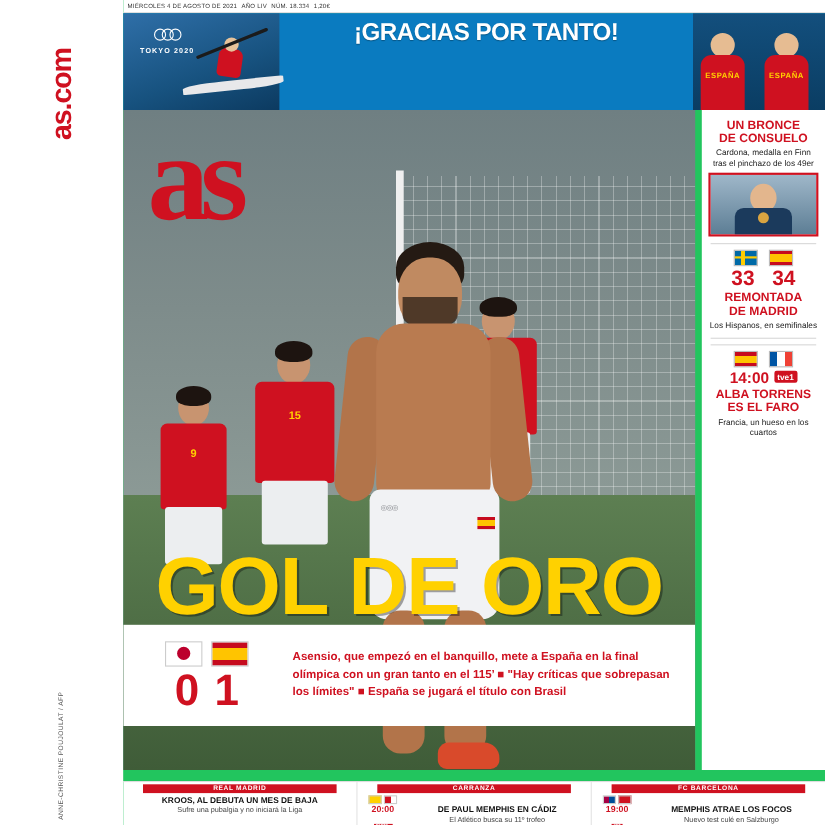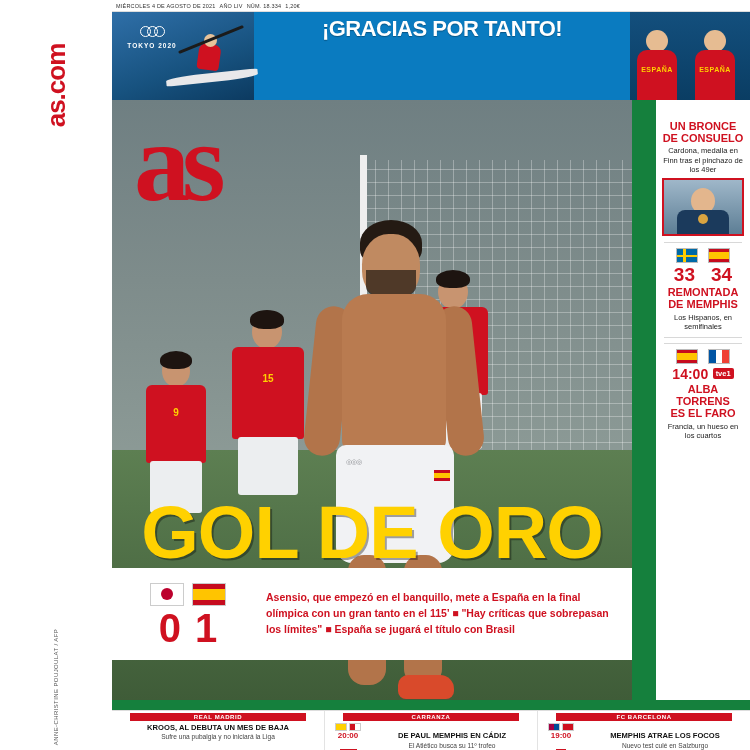--- a/index.html
+++ b/index.html
@@ -26,21 +26,21 @@
     white-space: nowrap;
   }
   .spine-credit {
     position: absolute; left: 50%; bottom: 60px;
     transform: translateX(-50%) rotate(-90deg); transform-origin: center;
     font-size: 6px; color: #555; white-space: nowrap; letter-spacing: .4px;
   }
   
   .paper {
     position: absolute; left: 112px; top: 0; width: 638px; height: 750px;
-    background: #15803d; overflow: hidden;
+    background: #22c55e; overflow: hidden;
   }
   .masthead-bar {
     position: absolute; left: 0; top: 0; width: 638px; height: 12px;
     background: #ffffff; border-bottom: 1px solid #ddd;
     font-size: 5.5px; color: #333; letter-spacing: .2px;
     display: flex; align-items: center; padding-left: 4px; gap: 4px;
   }
   
   .topbanner {
     position: absolute; left: 0; top: 12px; width: 638px; height: 88px;
@@ -171,22 +171,22 @@
   .flag-jp::after { content:""; position:absolute; left:50%; top:50%; transform:translate(-50%,-50%);
                     width: 12px; height:12px; background:#bc002d; border-radius:50%; }
   .flag-es { background: linear-gradient(180deg,#c60b1e 0 25%,#ffc400 25% 75%,#c60b1e 75% 100%); }
   .score { font-size: 40px; font-weight: bold; color: #cf1120; letter-spacing: 14px; padding-left: 14px; line-height: 1; }
   .summary-text {
     flex: 1; padding: 0 12px 0 2px; font-size: 10.5px; line-height: 1.5;
     color: #cf1120; font-weight: bold;
   }
   
   .rail {
-    position: absolute; right: 0; top: 100px; width: 94px; height: 600px;
-    background: #ffffff; padding: 20px 6px;
+    position: absolute; right: 0; top: 100px; width: 112px; height: 600px;
+    background: #ffffff; padding: 8px 6px;
   }
   .rail-block { text-align: center; margin-bottom: 6px; }
   .rail-title { font-size: 11px; font-weight: bold; color: #cf1120; line-height: 1.1; }
   .rail-sub { font-size: 7.5px; color: #222; line-height: 1.25; margin-top: 2px; }
   .rail-photo {
     width: 100%; height: 58px; margin: 4px 0;
     background: linear-gradient(180deg,#9fb7c9,#5d7e95);
     border: 2px solid #cf1120; position: relative; overflow: hidden;
   }
   .rail-photo .rp-head { position:absolute; left: 50%; top: 8px; transform:translateX(-50%); width: 24px; height: 26px; background:#e3b68d; border-radius:50%; }
@@ -360,21 +360,21 @@
       <div class="rail-block">
         <div class="rail-row">
           <div class="mini-flag f-se"></div>
           <div class="mini-flag f-es2"></div>
         </div>
         <div class="score-pair">
           <span>33</span>
           <span>34</span>
         </div>
         <div class="rail-title">REMONTADA</div>
-        <div class="rail-title">DE MEMPHIS</div>
+        <div class="rail-title">DE MADRID</div>
         <div class="rail-sub">Los Hispanos, en semifinales</div>
       </div>
 
       <hr class="rail-hr">
 
 
       <hr class="rail-hr">
 
       <div class="rail-block">
         <div class="rail-row">

